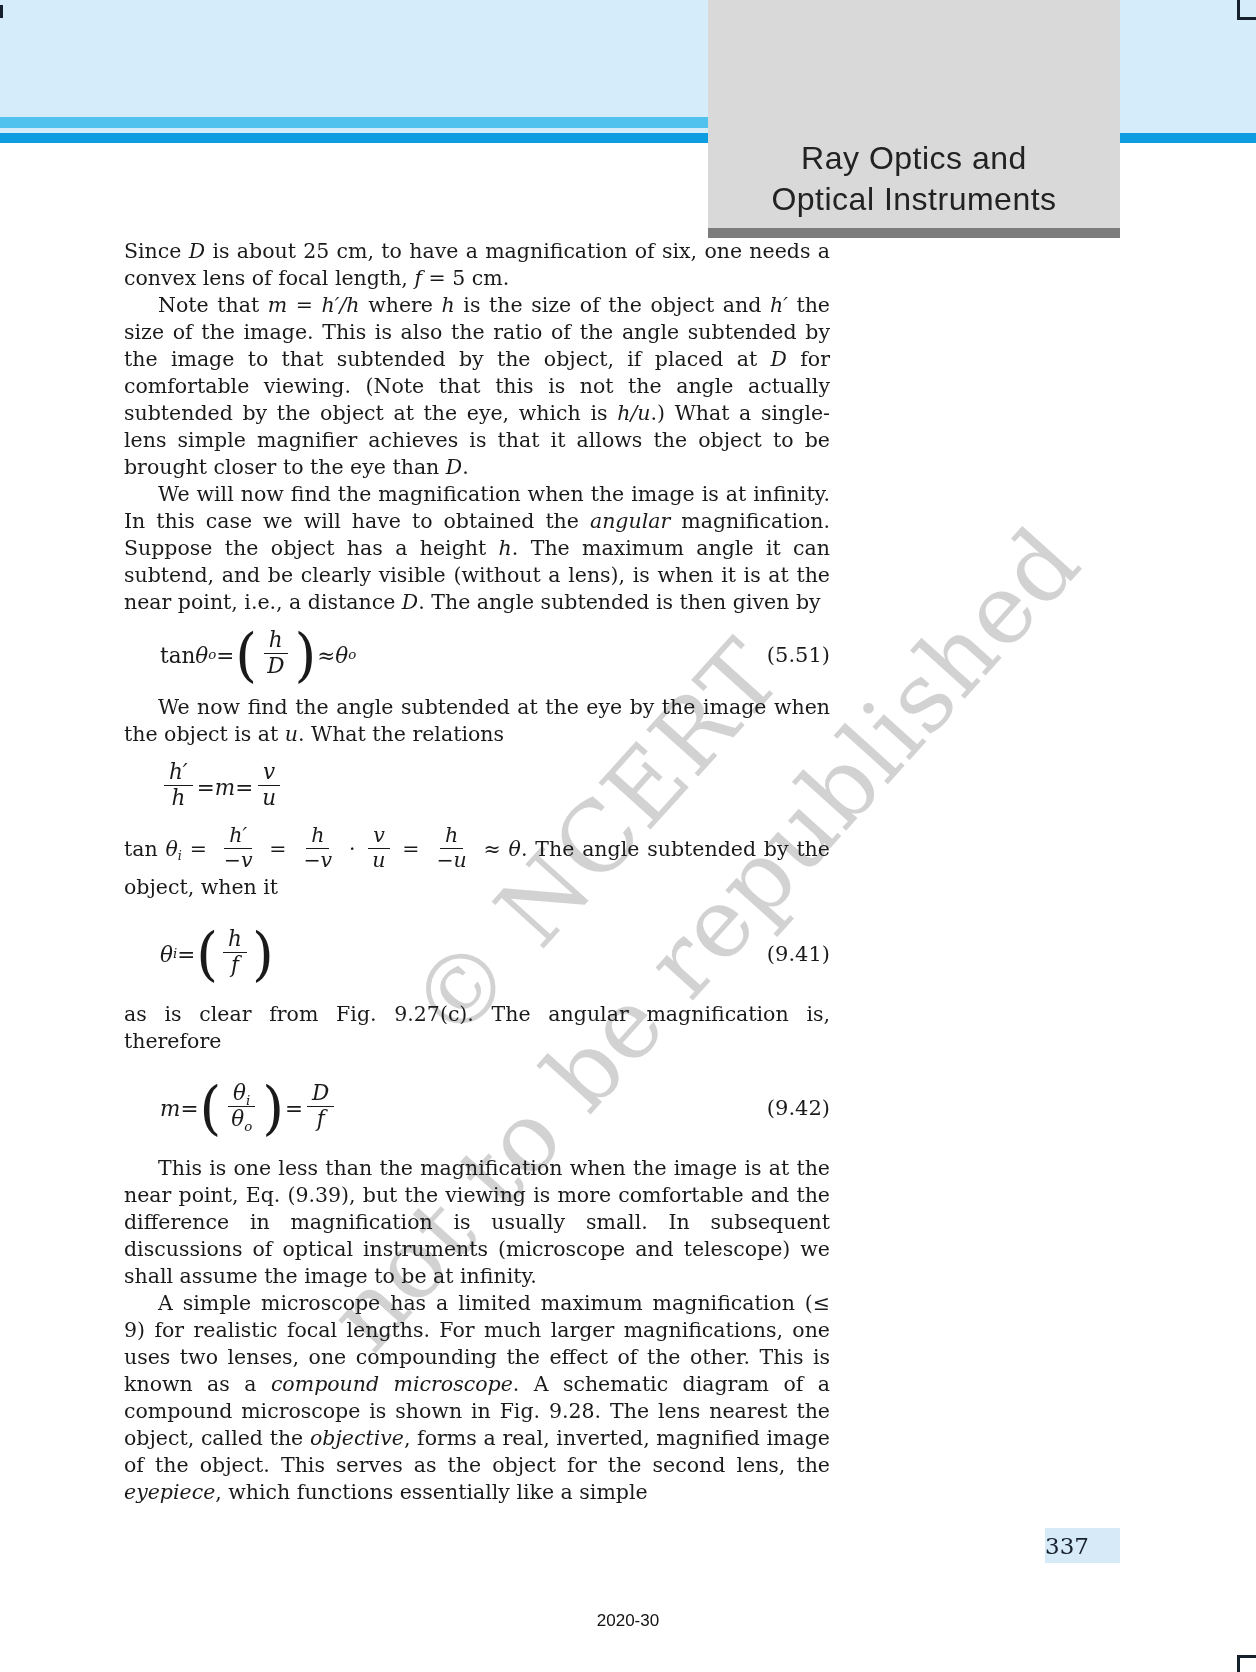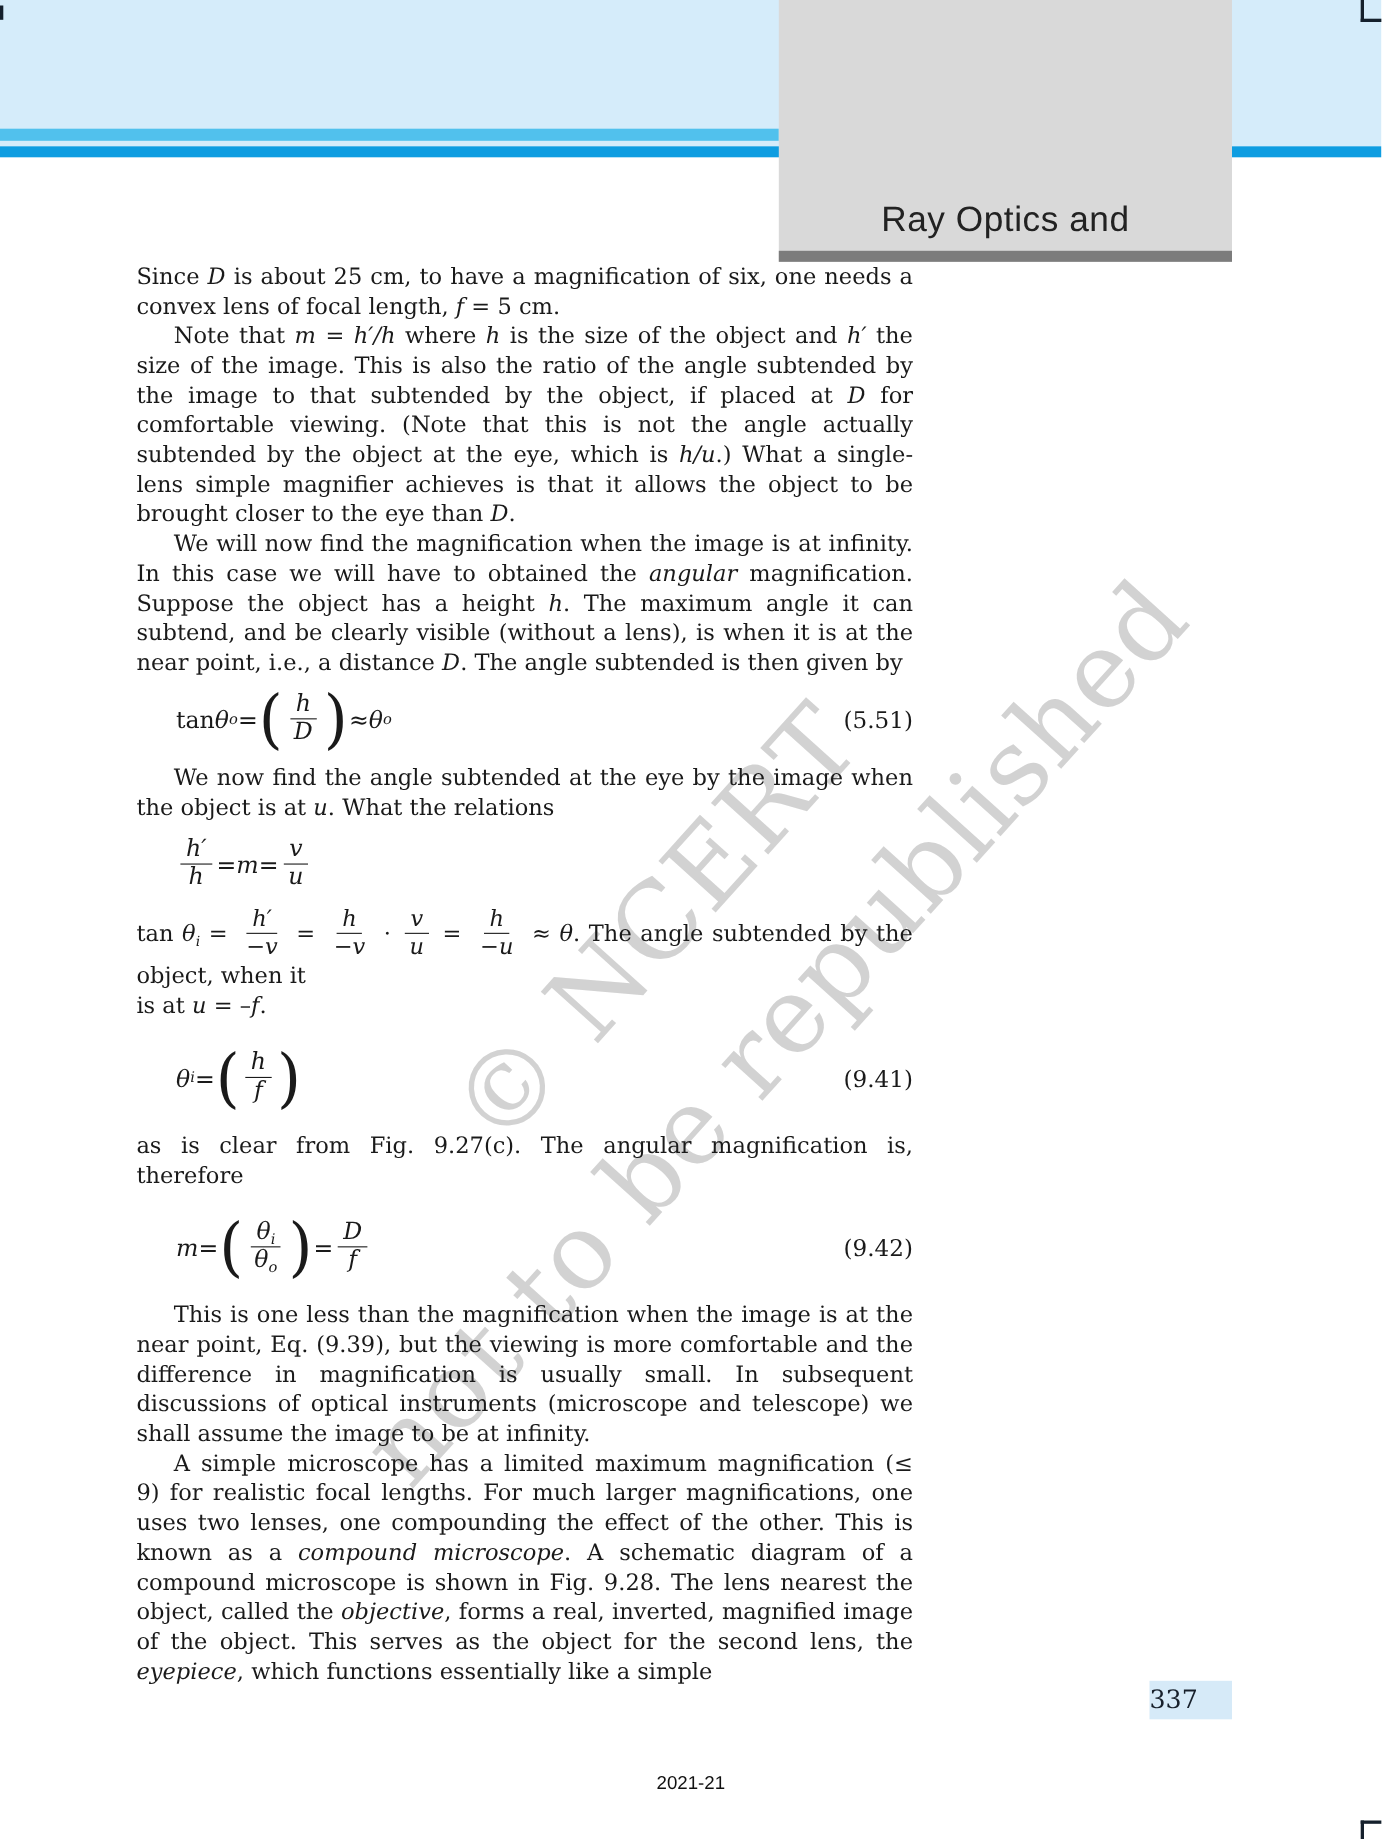--- a/index.html
+++ b/index.html
@@ -53,20 +53,21 @@
 
 <div class="page">
 
   <div class="band-light"></div>
   <div class="stripe-mid"></div>
   <div class="stripe-dark"></div>
 
   <div class="chapter-box">
     <div class="chapter-title">
       <div>Ray Optics and</div>
+      <div>Optical Instruments</div>
     </div>
     <div class="chapter-bar"></div>
   </div>
 
   <div class="crop crop-tl"></div>
   <div class="crop crop-tr"></div>
   <div class="crop crop-br"></div>
 
   <div class="watermark">
     <div>© NCERT</div>
@@ -117,21 +118,20 @@
         </span><span> = </span><span class="frac">
           <span class="num"><span>h</span></span>
           <span class="den"><span>−v</span></span>
         </span><span> · </span><span class="frac">
           <span class="num"><span>v</span></span>
           <span class="den"><span>u</span></span>
         </span><span> = </span><span class="frac">
           <span class="num"><span>h</span></span>
           <span class="den"><span>−u</span></span>
         </span><span> ≈ </span><span class="i">θ</span><span>. The angle subtended by the object, when it</span></div>
-      <div class="para"><span>is at </span><span class="i">u</span><span> = –</span><span class="i">f</span><span>.</span></div>
       <div class="eq sp">
         <span class="eq-body">
           <span class="i">θ</span>
           <sub class="sub">i</sub>
           <span> = </span>
           <span class="bp">(</span>
           <span class="frac">
             <span class="num"><span>h</span></span>
             <span class="den"><span>f</span></span>
           </span>
@@ -158,15 +158,15 @@
         </span>
         <span class="eq-num">(9.42)</span>
       </div>
       <div class="para ind"><span>This is one less than the magnification when the image is at the near point, Eq. (9.39), but the viewing is more comfortable and the difference in magnification is usually small. In subsequent discussions of optical instruments (microscope and telescope) we shall assume the image to be at infinity.</span></div>
       <div class="para ind"><span>A simple microscope has a limited maximum magnification (≤ 9) for realistic focal lengths. For much larger magnifications, one uses two lenses, one compounding the effect of the other. This is known as a </span><span class="i">compound microscope</span><span>. A schematic diagram of a compound microscope is shown in Fig. 9.28. The lens nearest the object, called the </span><span class="i">objective</span><span>, forms a real, inverted, magnified image of the object. This serves as the object for the second lens, the </span><span class="i">eyepiece</span><span>, which functions essentially like a simple</span></div>
     </div>
 
   <div class="pagenum-box">
     <span>337</span>
   </div>
-  <div class="footer-edition">2021-21</div>
+  <div class="footer-edition">2020-30</div>
 
 </div>
 
 </body></html>

